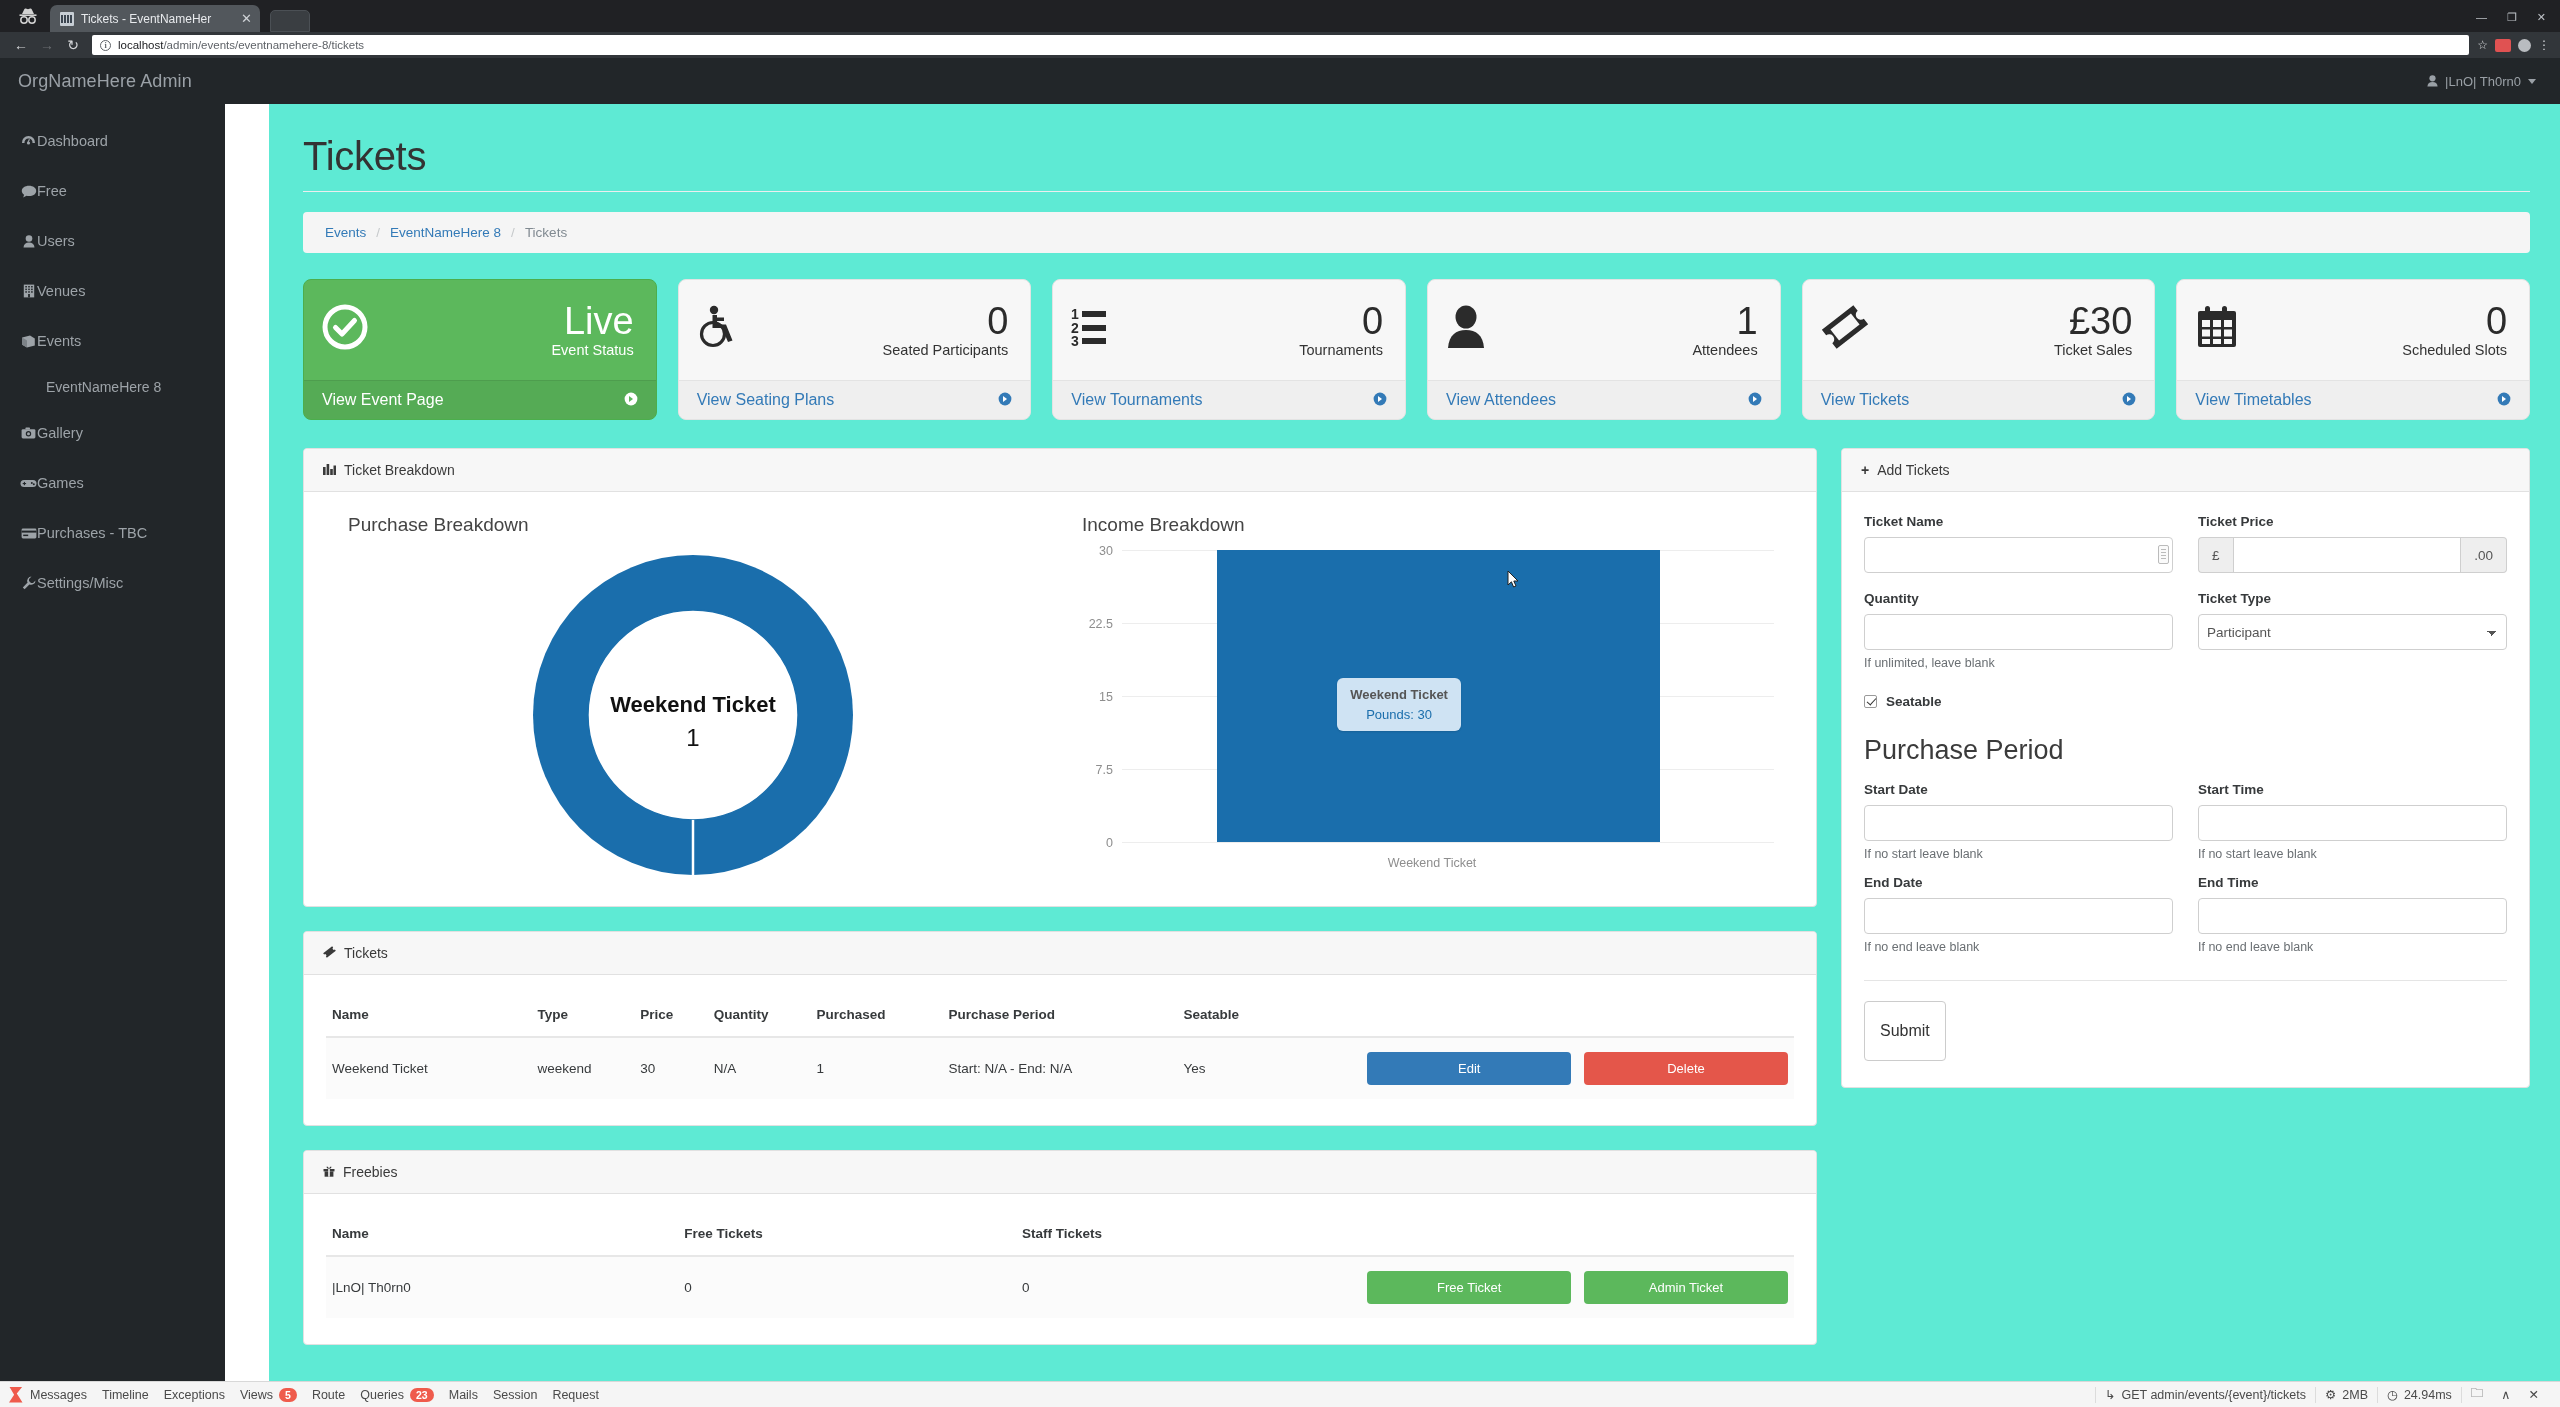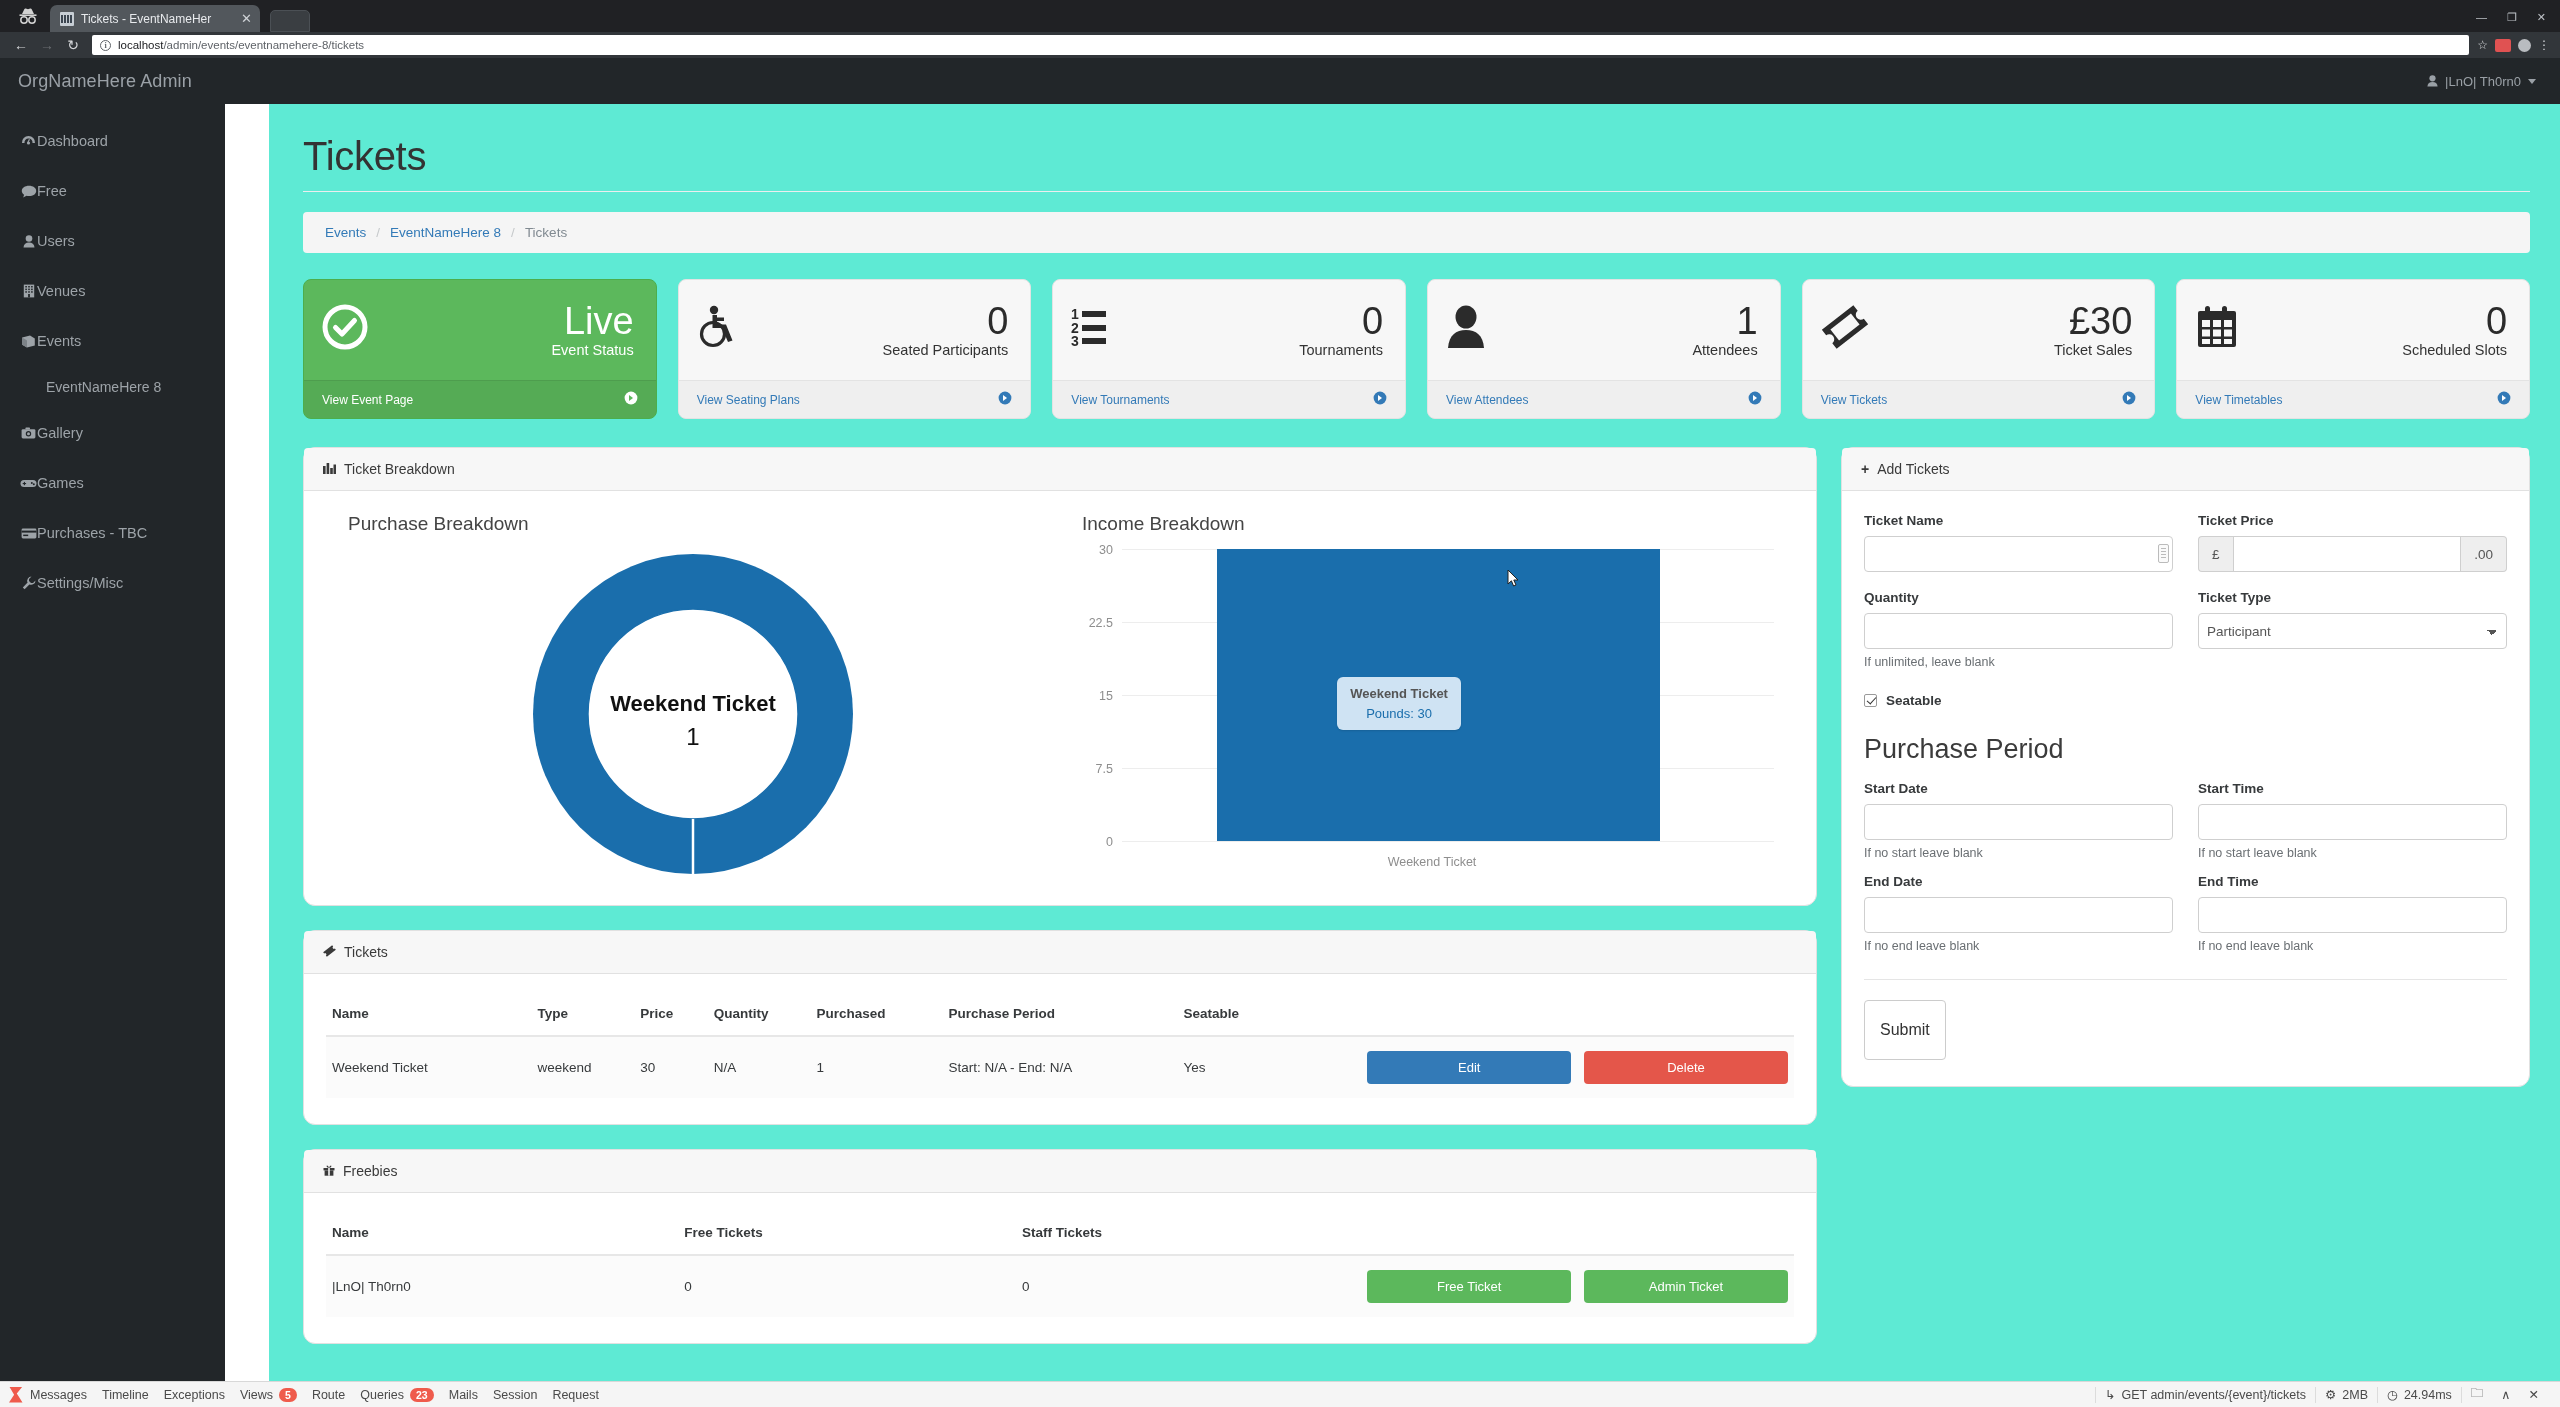--- a/index.html
+++ b/index.html
@@ -110,30 +110,30 @@
   }
   .card-ico { font-size: 47px; line-height: 1; color: #2b2b2b; }
   .card.live .card-ico { color: #fff; }
   .card-nums { text-align: right; }
   .card-value { font-size: 38px; line-height: 1.02; color: #2b2b2b; font-weight: normal; }
   .card-label { font-size: 14.5px; color: #333; margin-top: 1px; }
   .card.live .card-value, .card.live .card-label { color: #fff; }
   .card-foot {
     background: rgba(0,0,0,.03); border-top: 1px solid #e3e3e3;
     padding: 10px 18px; display: flex; align-items: center; justify-content: space-between;
-    font-size: 12px; color: #337ab7; cursor: pointer;
+    font-size: 16px; color: #337ab7; cursor: pointer;
   }
   .card.live .card-foot { background: rgba(0,0,0,.07); border-top-color: rgba(0,0,0,.08); color: #fff; }
   .arrow-circle { font-size: 14px; }
 
   
   .main-grid { display: flex; gap: 24px; align-items: flex-start; }
   .col-left { flex: 0 0 1514px; }
   .col-right { flex: 1; }
-  .panel { border: 1px solid #e1e1e1; border-radius: 12px; background: #fff; margin-bottom: 24px; }
+  .panel { border: 1px solid #e1e1e1; border-radius: 4px; background: #fff; margin-bottom: 24px; }
   .panel-head {
     background: #f7f7f7; border-bottom: 1px solid #e1e1e1; border-radius: 4px 4px 0 0;
     padding: 13px 19px; font-size: 14px; color: #3a3a3a; display: flex; align-items: center; gap: 8px;
   }
   .panel-body { padding: 22px 22px 26px 22px; }
 
   .charts-row { display: flex; }
   .chart-box { flex: 1; padding: 0 10px; }
   .chart-title { font-size: 19px; color: #444; margin-bottom: 14px; padding-left: 12px; }
 

